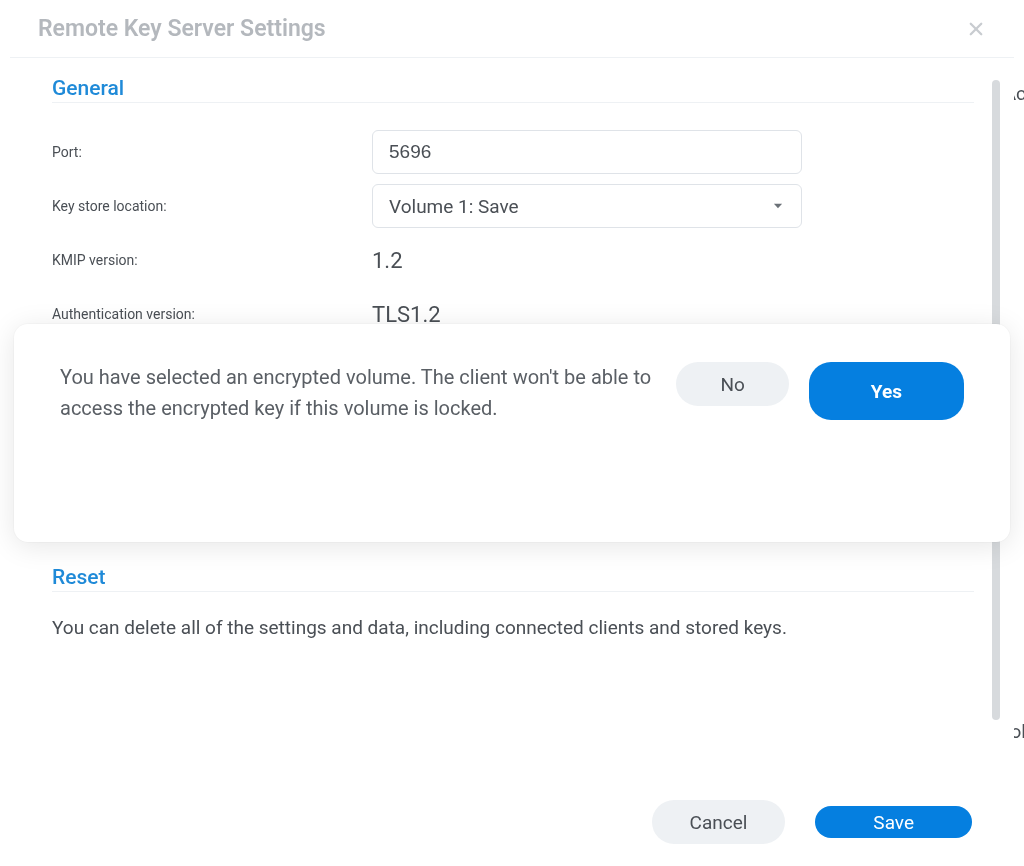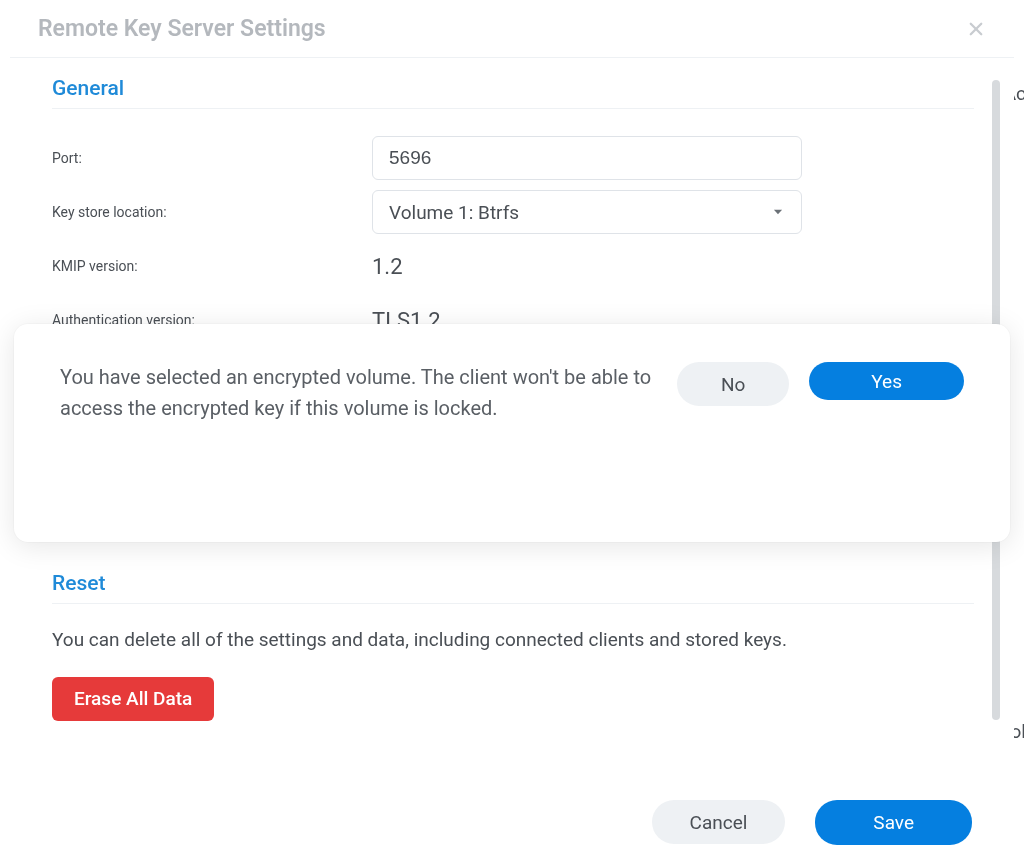--- a/index.html
+++ b/index.html
@@ -37,21 +37,21 @@
     .scroll-area {
       position: absolute;
       left: 0; right: 0; top: 0; bottom: 0;
       padding: 18px 40px 10px 42px;
     }
 
     .section-title {
       font-size: 21px;
       font-weight: 500;
       color: #1f8ad8;
-      padding-bottom: 8px;
+      padding-bottom: 2px;
       border-bottom: 1px solid #eef1f4;
       margin-bottom: 22px;
     }
 
     .form-row {
       display: flex;
       align-items: center;
       height: 54px;
     }
     .form-label {
@@ -159,21 +159,21 @@
       padding: 0 38px;
       border-radius: 22px;
       background: #eef1f4;
       color: #4a4f55;
       font-size: 19px;
       display: inline-flex;
       align-items: center;
       cursor: pointer;
     }
     .footer .save-btn {
-      height: 45px;
+      height: 32px;
       padding: 0 58px;
       border-radius: 22px;
       background: #057fe0;
       color: #fff;
       font-size: 19px;
       display: inline-flex;
       align-items: center;
       cursor: pointer;
     }
 
@@ -209,28 +209,29 @@
       height: 44px;
       padding: 0 44px;
       border-radius: 22px;
       background: #eef1f4;
       color: #4a4f55;
       font-size: 19px;
       display: inline-flex; align-items: center;
       cursor: pointer;
     }
     .popup-yes {
-      height: 38px;
+      height: 58px;
       padding: 0 62px;
       border-radius: 22px;
       background: #057fe0;
       color: #fff;
       font-size: 19px;
       display: inline-flex; align-items: center;
       cursor: pointer;
+      font-weight: bold;
     }
   </style>
 </head>
 <body>
 
 <span class="bg-text1">Ac</span>
 <span class="bg-text2">ol</span>
 
 <div class="window">
   <div class="titlebar">
@@ -249,21 +250,21 @@
       <div class="section-title">General</div>
 
       <div class="form-row">
         <div class="form-label">Port:</div>
         <input class="text-input" type="text" value="5696" style="">
       </div>
 
       <div class="form-row">
         <div class="form-label">Key store location:</div>
         <div class="select">
-          <span>Volume 1:  Btrfs</span>
+          <span>Volume 1:  Save</span>
           <span class="caret">
             <svg viewBox="0 0 24 24" fill="currentColor">
                 <path d="M5 8l7 8 7-8z"></path>
               </svg>
           </span>
         </div>
       </div>
 
       <div class="form-row">
         <div class="form-label">KMIP version:</div>
@@ -276,21 +277,20 @@
       </div>
 
       
       <div style="height:150px"></div>
 
       <div class="small-btn">Manage</div>
 
       <div class="reset-section">
         <div class="section-title">Reset</div>
         <div class="reset-desc">You can delete all of the settings and data, including connected clients and stored keys.</div>
-        <div class="danger-btn">Erase All Data</div>
       </div>
 
     </div>
 
     <div class="scrollbar">
       <div class="scrollbar-thumb"></div>
     </div>
   </div>
 
   <div class="footer">

